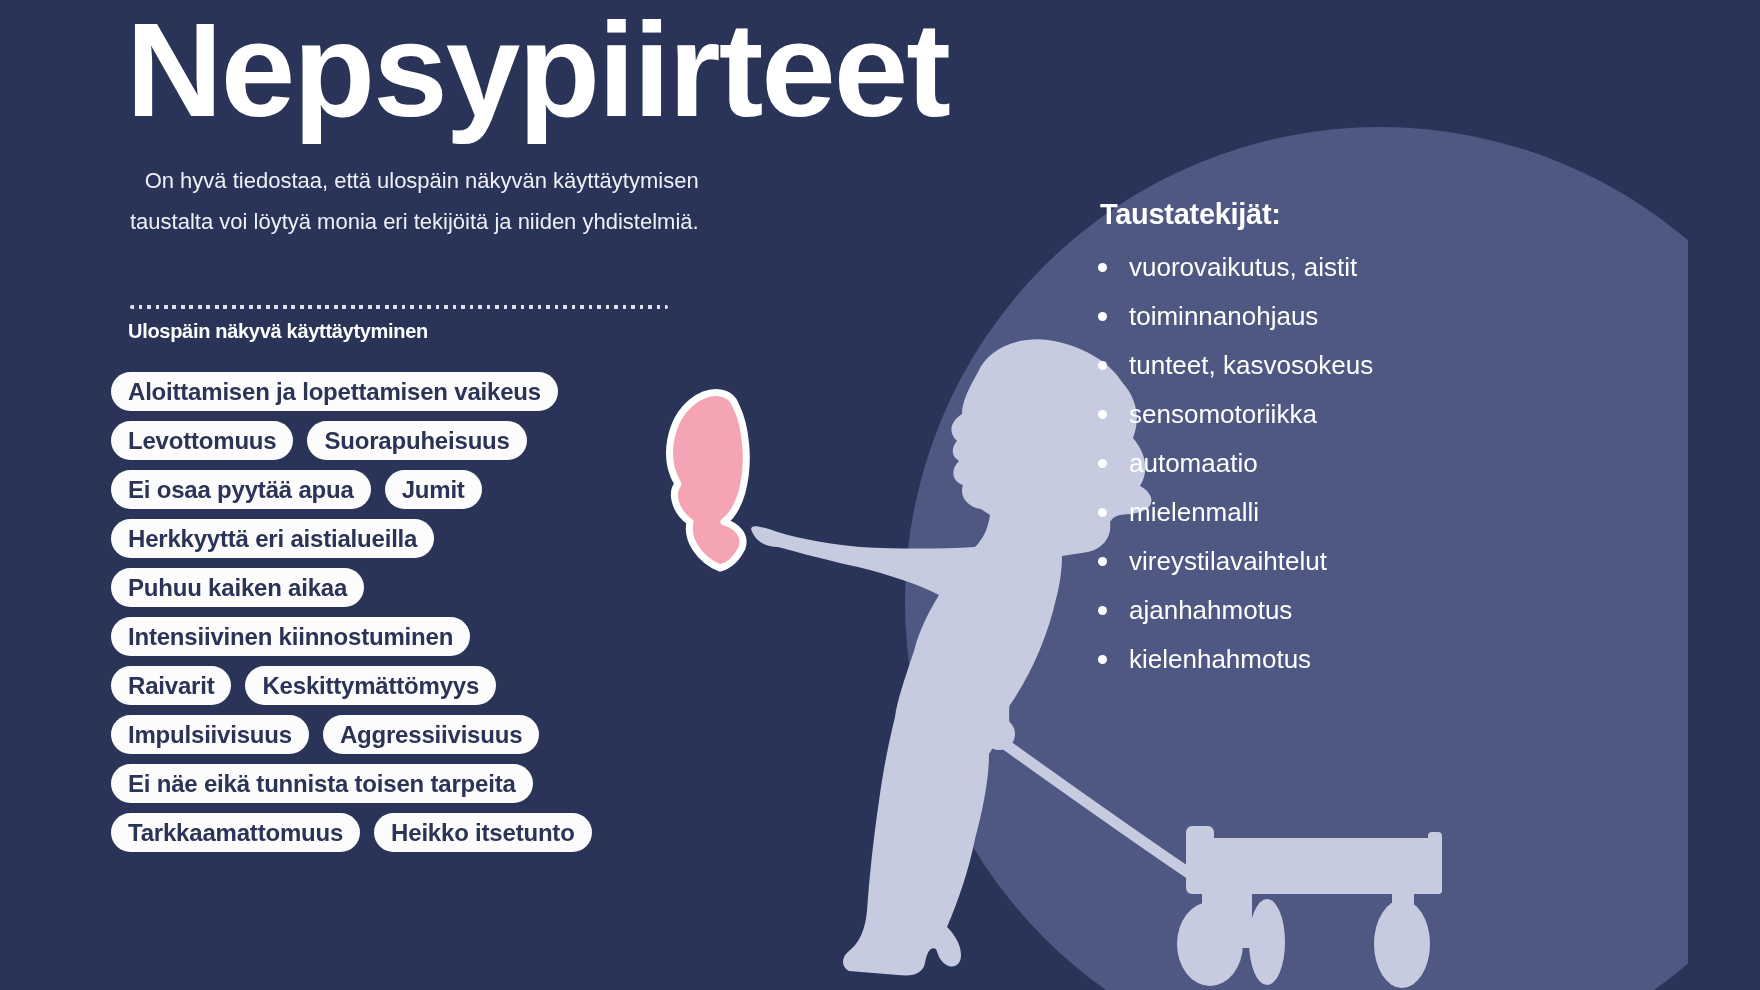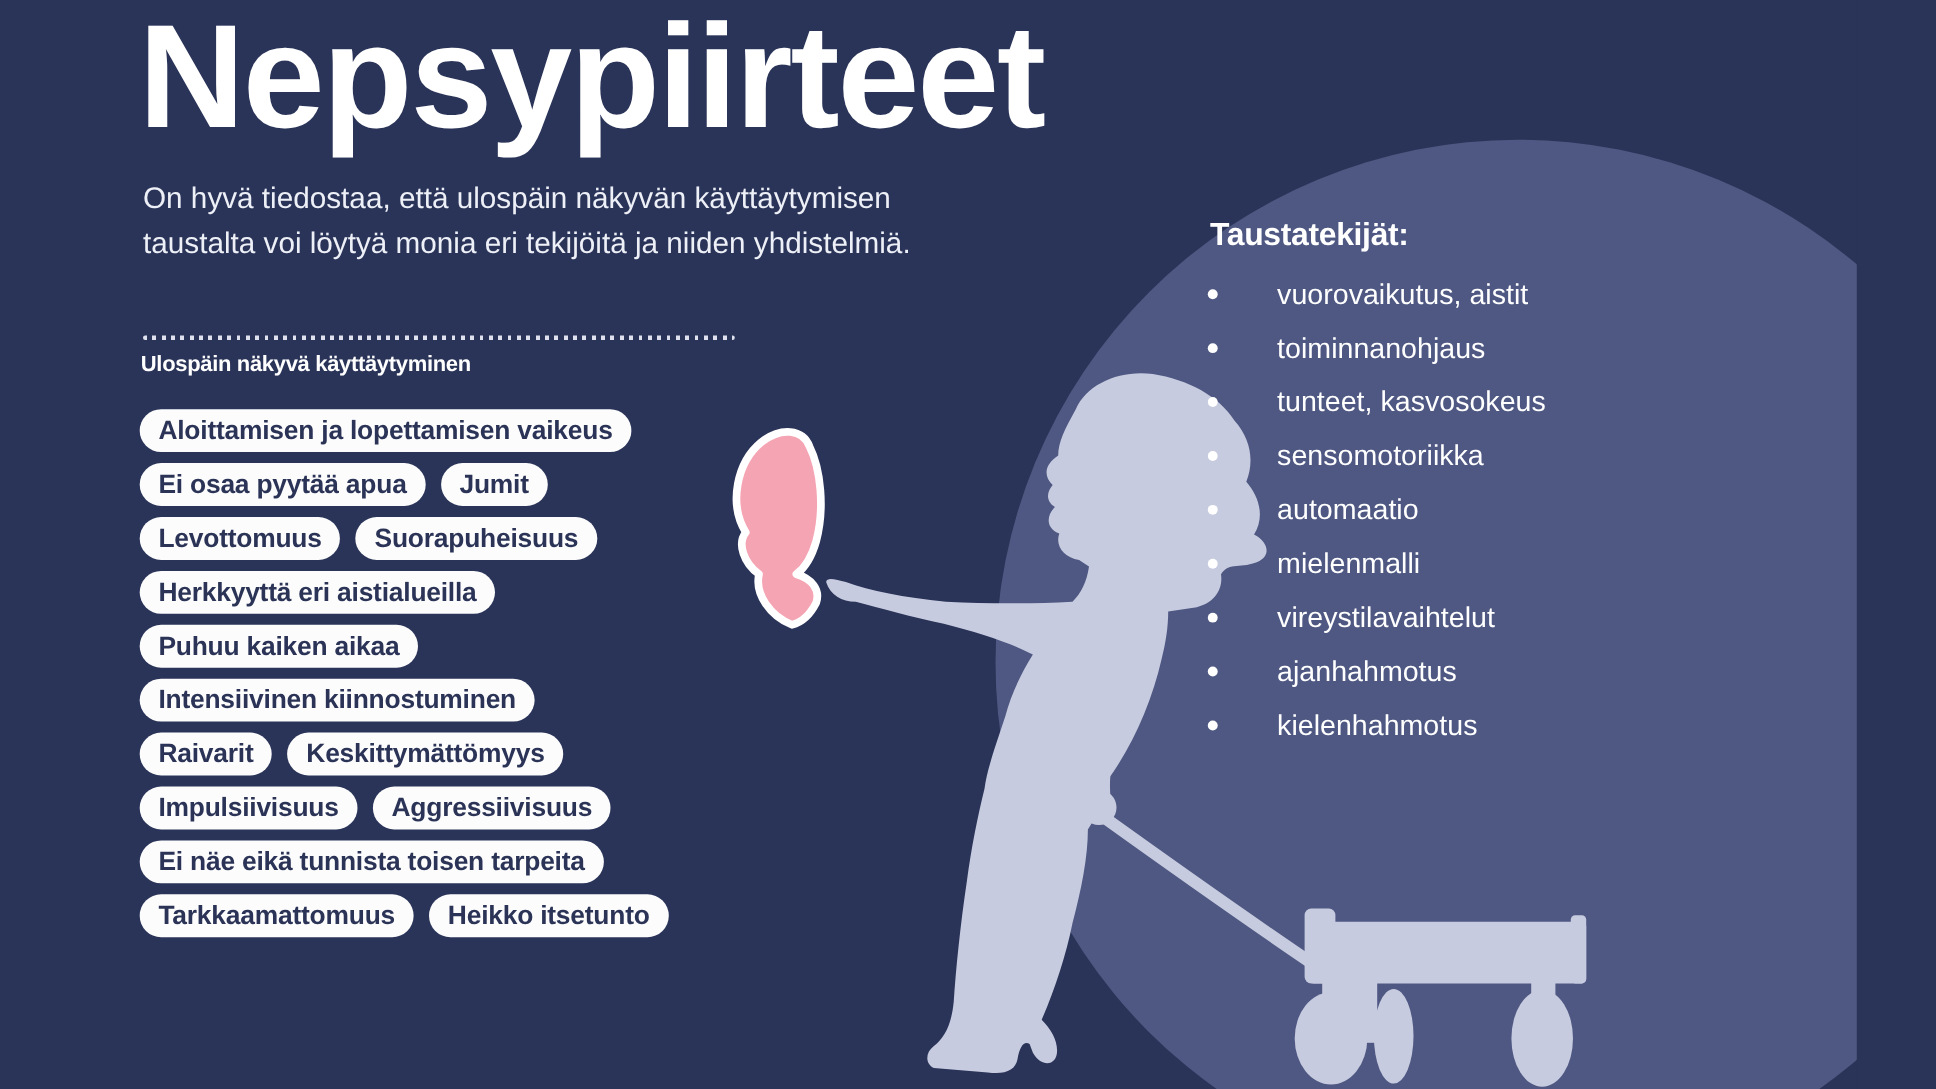--- a/index.html
+++ b/index.html
@@ -14,40 +14,40 @@
 
   .bg-circle{position:absolute;left:905px;top:127px;width:950px;height:950px;
     border-radius:50%;background:var(--circle);}
 
   .illustration{position:absolute;left:0;top:0;width:1760px;height:990px;pointer-events:none;}
 
   .page-title{position:absolute;left:126px;top:-4px;color:var(--text);
     font-size:134px;font-weight:800;letter-spacing:-2px;line-height:1.1;white-space:nowrap;}
 
   .intro{position:absolute;left:130px;top:160px;color:#eef0f7;
-    font-size:27px;font-weight:500;line-height:41px;}
+    font-size:22px;font-weight:500;line-height:41px;text-align:right;}
 
   .divider{position:absolute;left:130px;top:305px;width:538px;height:4px;
     background:repeating-linear-gradient(90deg,var(--dots) 0 3.5px,transparent 3.5px 8.5px);
     border-radius:2px;}
 
   .behavior-heading{position:absolute;left:128px;top:320px;color:var(--text);
     font-size:20px;font-weight:800;letter-spacing:-0.3px;white-space:nowrap;}
 
-  .pills{position:absolute;left:127px;top:372px;width:600px;}
+  .pills{position:absolute;left:111px;top:372px;width:600px;}
   .pill-row{display:flex;gap:14px;margin-bottom:10px;}
   .pill{display:inline-flex;align-items:center;height:39px;padding:0 17px;
     background:var(--pill-bg);color:var(--pill-text);border-radius:20px;
     font-size:24px;font-weight:700;white-space:nowrap;letter-spacing:-0.2px;}
 
   .bg-heading{position:absolute;left:1100px;top:198px;color:var(--text);
     font-size:29px;font-weight:800;letter-spacing:-0.3px;white-space:nowrap;}
   .bg-list{position:absolute;left:1098px;top:254px;list-style:none;}
   .bg-list li{display:flex;align-items:center;height:27px;margin-bottom:22px;
-    color:var(--text);font-size:26px;font-weight:500;white-space:nowrap;gap:32px;}
+    color:var(--text);font-size:26px;font-weight:500;white-space:nowrap;}
   .bg-list .dot{width:9px;height:9px;border-radius:50%;background:var(--text);
     margin-right:22px;flex:0 0 auto;}
 
   .sil{fill:var(--sil);}
   .rope{stroke:var(--sil);fill:none;}
   .bfly{fill:var(--butterfly);stroke:var(--butterfly-outline);stroke-width:7;stroke-linejoin:round;}
 </style>
 </head>
 <body>
 
@@ -135,28 +135,28 @@
 
   <div class="divider"></div>
 
   <h2 class="behavior-heading">Ulospäin näkyvä käyttäytyminen</h2>
 
   <div class="pills">
       <div class="pill-row">
         <span class="pill">Aloittamisen ja lopettamisen vaikeus</span>
       </div>
       <div class="pill-row">
+        <span class="pill">Levottomuus</span>
+        <span class="pill">Suorapuheisuus</span>
+      </div>
+      <div class="pill-row">
         <span class="pill">Ei osaa pyytää apua</span>
         <span class="pill">Jumit</span>
       </div>
       <div class="pill-row">
-        <span class="pill">Levottomuus</span>
-        <span class="pill">Suorapuheisuus</span>
-      </div>
-      <div class="pill-row">
         <span class="pill">Herkkyyttä eri aistialueilla</span>
       </div>
       <div class="pill-row">
         <span class="pill">Puhuu kaiken aikaa</span>
       </div>
       <div class="pill-row">
         <span class="pill">Intensiivinen kiinnostuminen</span>
       </div>
       <div class="pill-row">
         <span class="pill">Raivarit</span>

